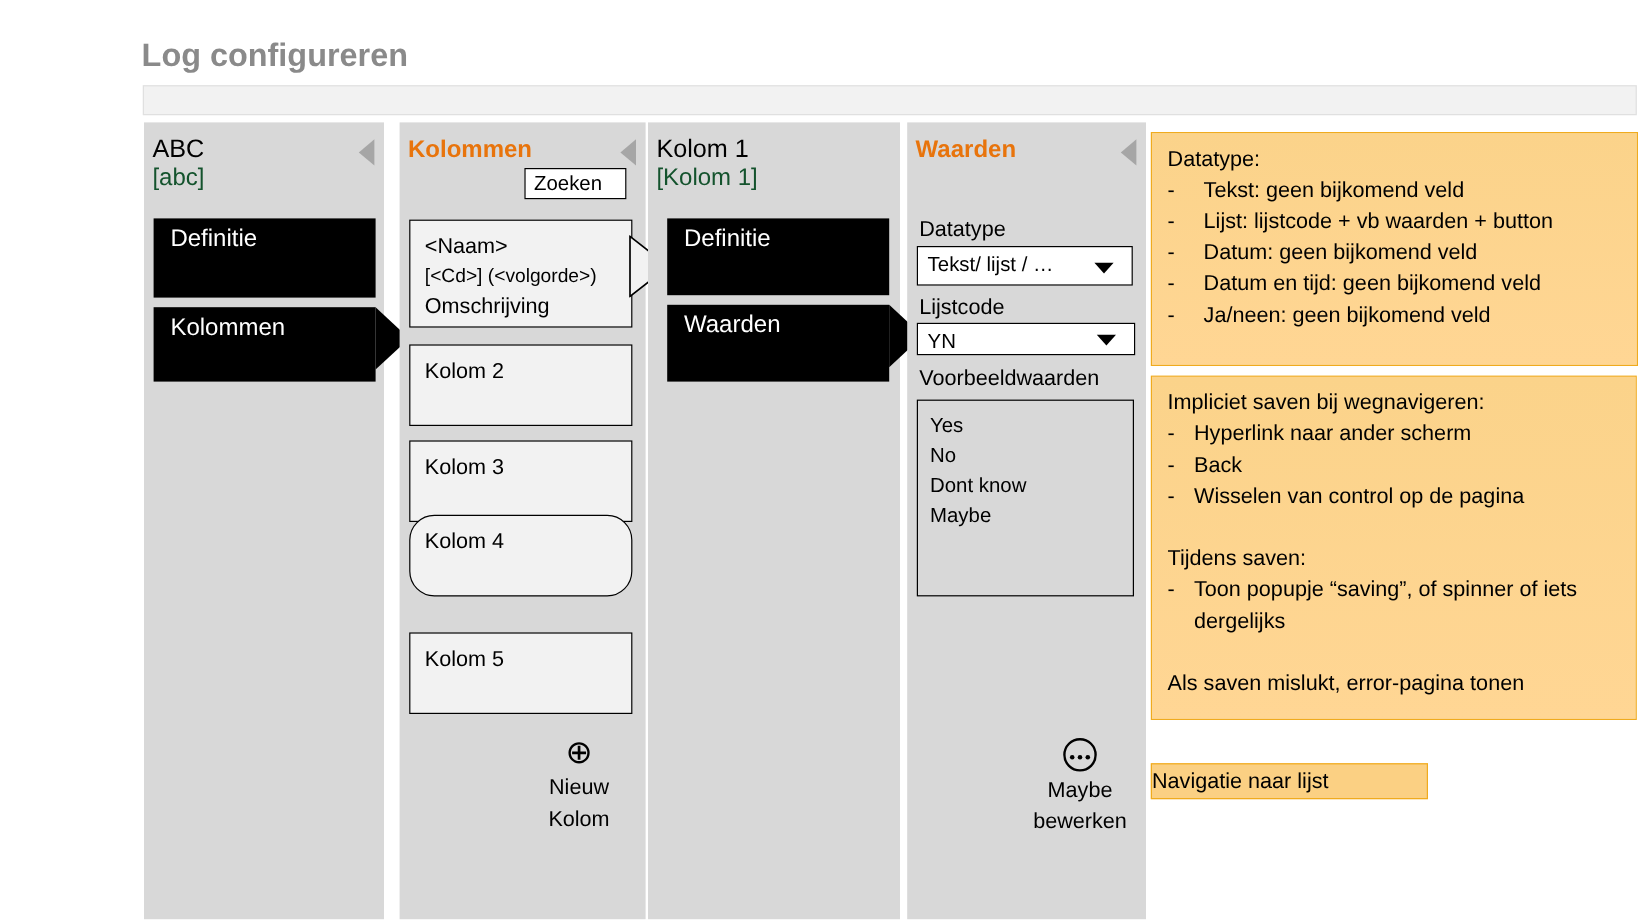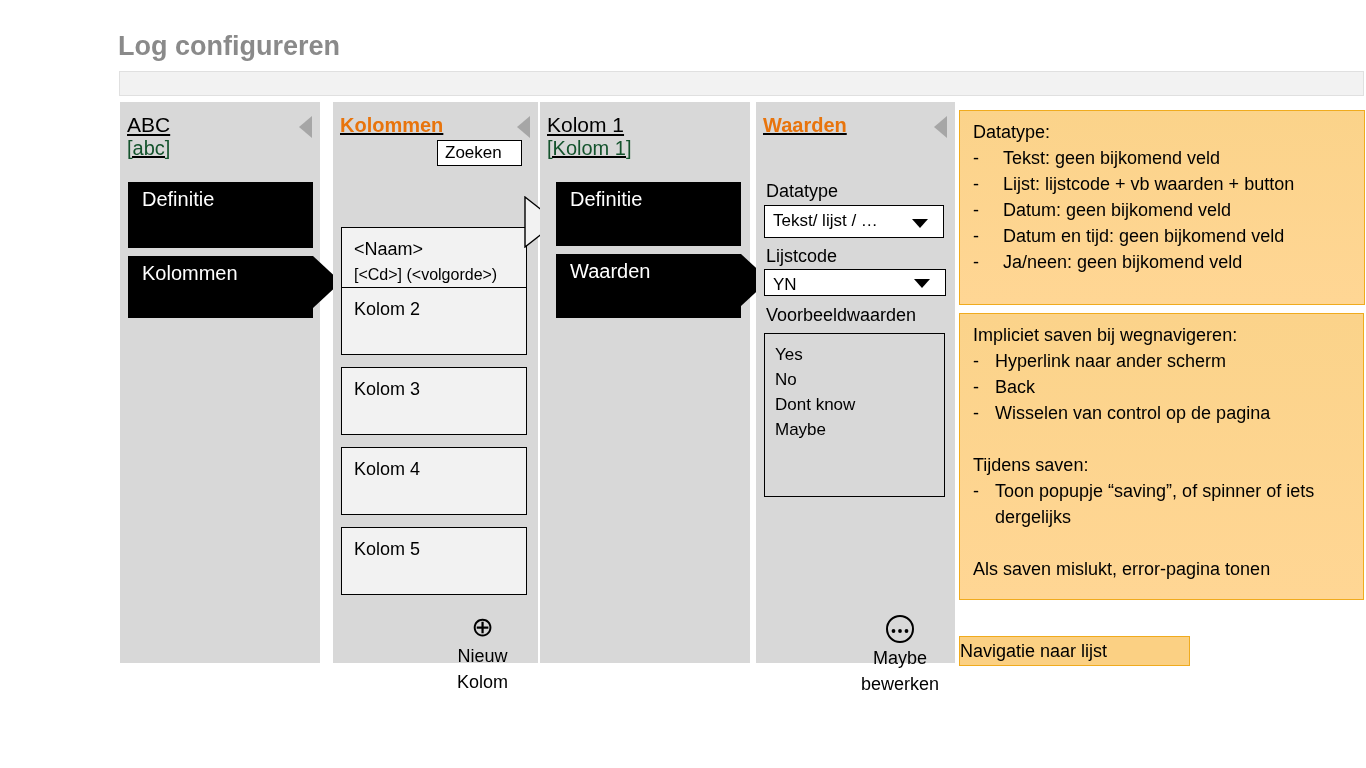--- a/index.html
+++ b/index.html
@@ -37,24 +37,23 @@
     height: 25px;
     background: #f2f2f2;
     border: 1px solid #e0e0e0;
     box-sizing: border-box;
   }
 
   
   .panel {
     position: absolute;
     top: 102px;
-    height: 561px;
+    height: 664px;
     background: #d8d8d8;
     box-sizing: border-box;
-    text-decoration: underline;
   }
   #panel-abc     { left: 120px;  width: 200px; }
   #panel-kolommen{ left: 333px;  width: 205px; }
   #panel-kolom1  { left: 540px;  width: 210px; }
   #panel-waarden { left: 756px;  width: 199px; }
 
   .panel-head {
     position: relative;
     padding: 10px 14px 0 7px;
   }
@@ -145,24 +144,24 @@
     position: absolute;
     left: 341px;
     width: 186px;
     background: #f2f2f2;
     border: 1px solid #000;
     box-sizing: border-box;
     font-size: 18px;
     padding: 9px 0 0 12px;
     line-height: 25px;
   }
-  #card-0 { top: 183px; height: 90px; margin-top: 44px; }
+  #card-0 { top: 183px; height: 90px; }
   #card-1 { top: 287px; height: 68px; }
   #card-2 { top: 367px; height: 68px; }
-  #card-3 { top: 447px; height: 68px; }
+  #card-3 { top: 429px; height: 68px; border-radius: 21px; }
   #card-4 { top: 527px; height: 68px; }
   .card-line-small { font-size: 16px; }
 
   
   #new-column {
     position: absolute;
     left: 420px;
     top: 612px;
     width: 125px;
     text-align: center;

